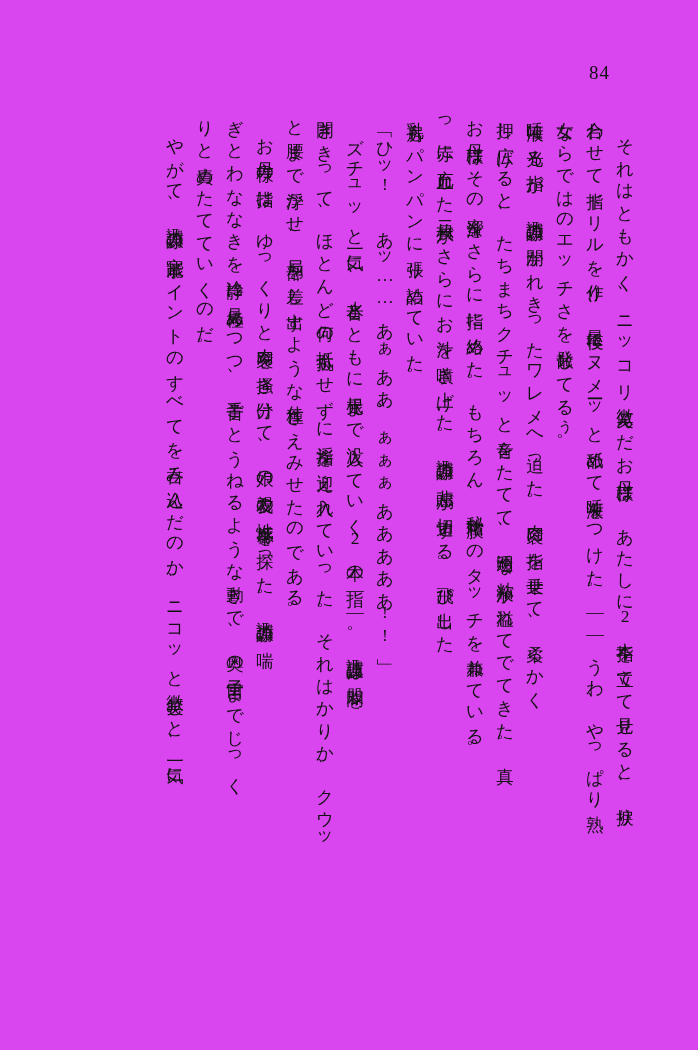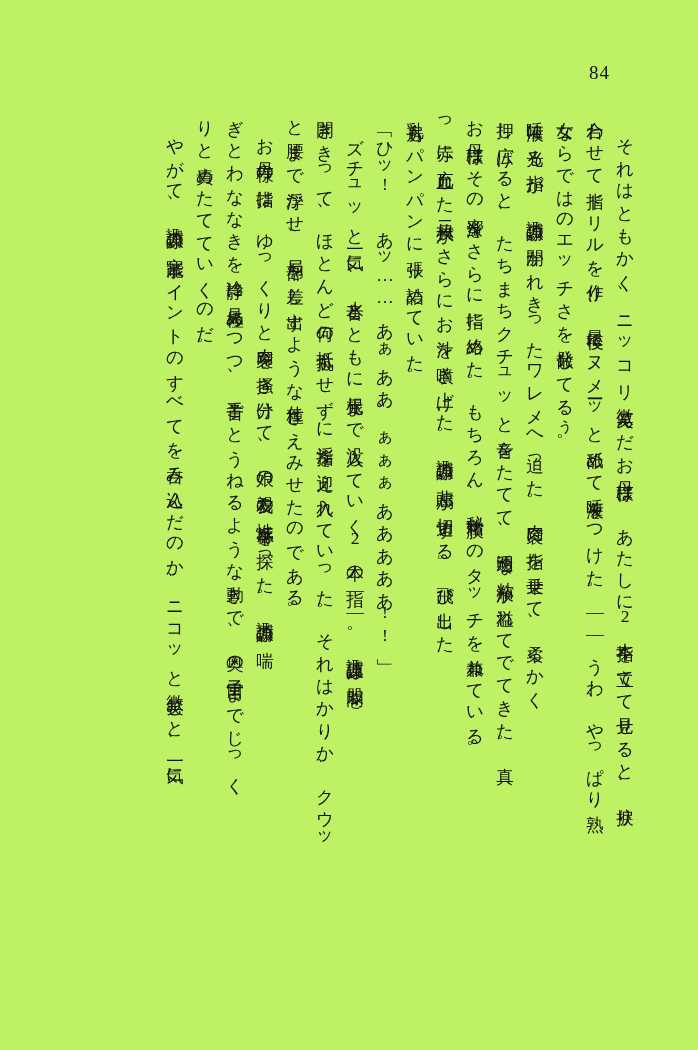--- a/index.html
+++ b/index.html
@@ -11,21 +11,21 @@
     width: 698px;
     height: 1050px;
     position: relative;
     font-family: "Liberation Serif", "DejaVu Serif", serif;
     color: #1a1a1a;
     overflow: hidden;
   }
   #page {
     position: absolute;
     inset: 0;
-    background: #bef264;
+    background: #d946ef;
     padding-left: 36px;
   }
   
   #page-number {
     position: absolute;
     top: 62px;
     right: 88px;
     font-size: 19px;
     letter-spacing: 1px;
     color: #111;

